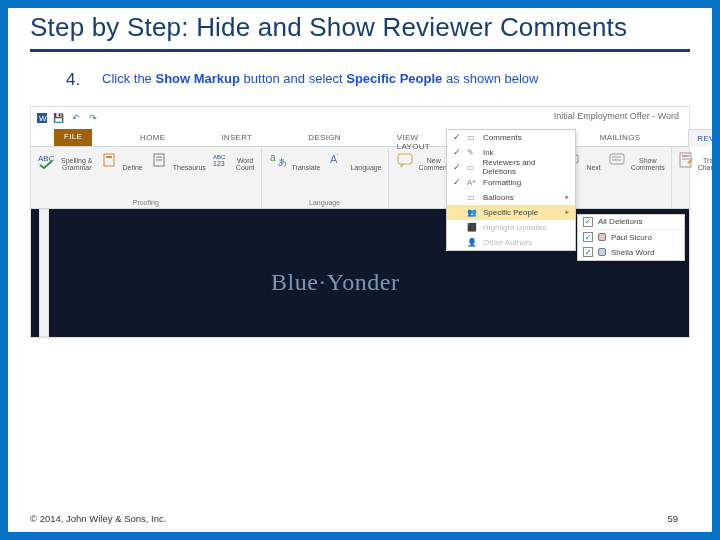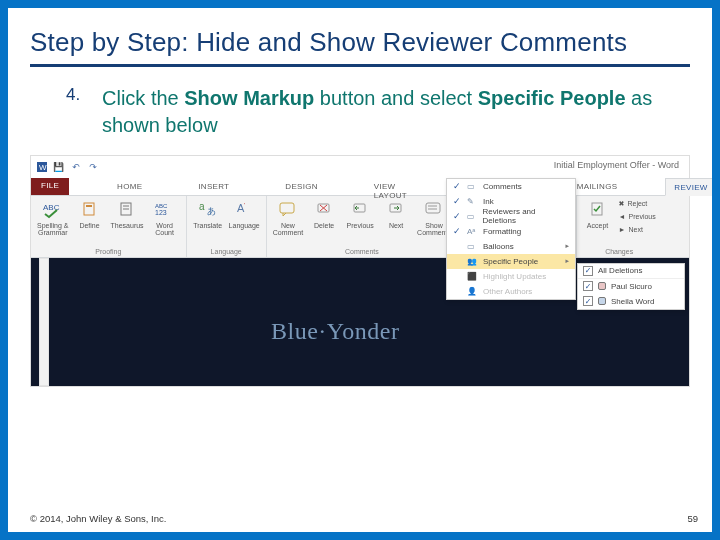--- a/index.html
+++ b/index.html
@@ -6,21 +6,21 @@
   body {
     background: #fff;
     font-family: Arial, "Helvetica Neue", sans-serif;
     width: 720px;
     height: 540px;
     border: 8px solid #0673c6;
     position: relative;
     overflow: hidden;
   }
   .content {
-    padding: 19px 22px 0 22px;
+    padding: 4px 22px 0 22px;
   }
   .slide-title {
     color: #163e75;
     font-size: 26px;
     font-weight: 400;
     line-height: 1.18;
     border-bottom: 3px solid #163e75;
     padding-bottom: 6px;
     margin-bottom: 18px;
     letter-spacing: 0.2px;
@@ -30,22 +30,22 @@
     gap: 18px;
     padding-left: 36px;
     padding-right: 30px;
   }
   .step-num {
     color: #163e75;
     font-size: 17px;
     min-width: 18px;
   }
   .step-text {
-    color: #0f766e;
-    font-size: 20px;
+    color: #1d4ed8;
+    font-size: 13px;
     line-height: 1.35;
   }
   .screenshot-wrap {
     margin: 16px 22px 0 22px;
     border: 1px solid #ddd;
     background: #f7f8f9;
     position: relative;
     height: 232px;
   }
   .titlebar {
@@ -76,25 +76,26 @@
   }
   .tabstrip {
     display: flex;
     align-items: stretch;
     height: 18px;
     background: #fff;
     border-bottom: 1px solid #d5d8db;
     font-size: 8px;
   }
   .file-tab {
-    background: #7f1d1d;
+    background: #a16207;
     color: #fff;
     padding: 3px 10px 0 10px;
     font-size: 8px;
     letter-spacing: 0.3px;
+    margin-left: 23px;
   }
   .tab {
     padding: 4px 8px 0 8px;
     color: #5b5b5b;
     letter-spacing: 0.3px;
     margin-left: 40px;
   }
   .tab.active {
     color: #2b579a;
     background: #f3f3f3;
@@ -116,21 +117,21 @@
     justify-content: space-between;
   }
   .rgroup-body { display: flex; gap: 6px; align-items: flex-start; flex: 1; }
   .rgroup-label {
     font-size: 7px;
     color: #7a7a7a;
     text-align: center;
     padding-bottom: 1px;
   }
   .rbtn {
-    display: flex; flex-direction: column; align-items: center;
+    display: flex; flex-direction: row; align-items: flex-end;
     font-size: 7px; color: #555; gap: 2px; min-width: 30px;
   }
   .rbtn .ic { width: 22px; height: 22px; display: flex; align-items: center; justify-content: center; }
   .rbtn .ic svg { overflow: visible; }
   .rbtn .lbl { line-height: 1; text-align: center; }
   .smalllist { display: flex; flex-direction: column; gap: 1px; font-size: 7px; color: #555; }
   .smalllist .row { display: flex; align-items: center; gap: 3px; height: 12px; }
   .smalllist .row .sq { width: 10px; height: 10px; border: 1px solid #bbb; background: #fff; display:flex;align-items:center;justify-content:center;}
   .tri { font-size: 6px; color: #888; }
   .doc-area {
@@ -191,21 +192,21 @@
   .submenu .cb {
     width: 10px; height: 10px; border: 1px solid #888; background: #fff;
     display: flex; align-items: center; justify-content: center; font-size: 8px; color: #2b579a;
   }
   .submenu .dot {
     width: 8px; height: 8px; border-radius: 2px; border:1px solid #777;
   }
   .footer {
     position: absolute;
     bottom: 8px;
-    left: 22px; right: 14px;
+    left: 22px; right: 34px;
     display: flex;
     align-items: center;
     font-size: 9.5px;
     color: #333;
   }
   .footer .mid { position: absolute; left: 190px; }
   .footer .pg { margin-left: auto; text-align: right; }
 </style>
 </head>
 <body>

